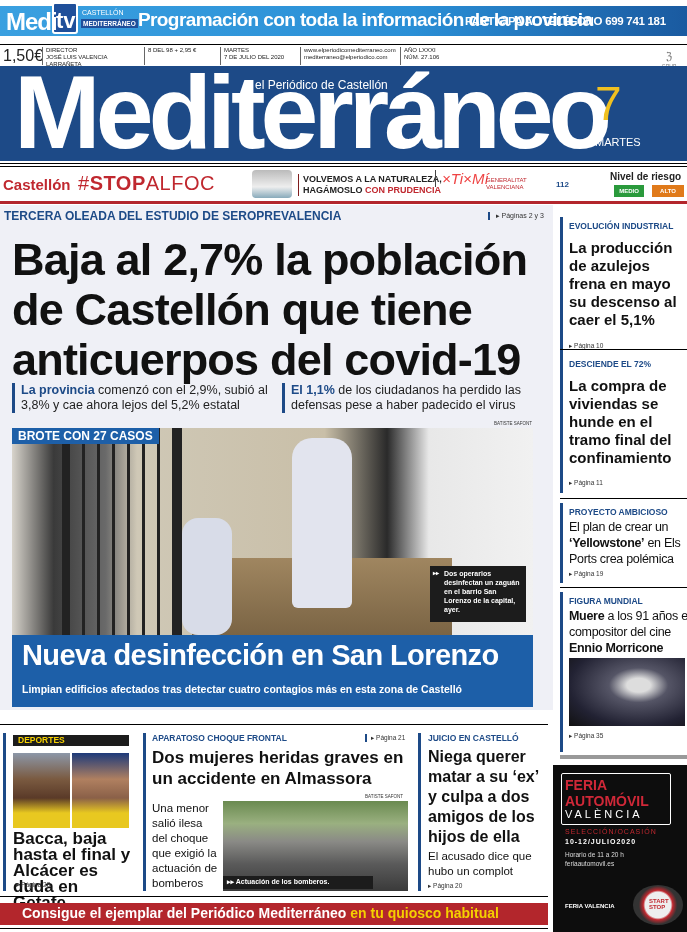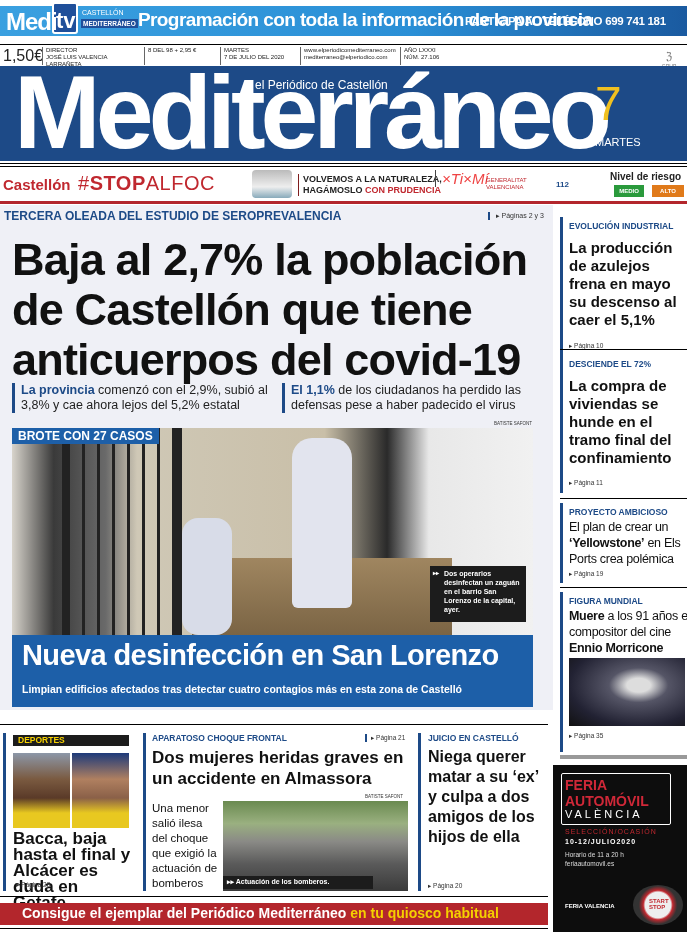--- a/index.html
+++ b/index.html
@@ -223,20 +223,21 @@
   <div style="position:absolute;left:9px;top:68px;width:68px;font-size:11.5px;line-height:15px;">Una menor salió ilesa del choque que exigió la actuación de bomberos</div>
   <span class="credit" style="position:absolute;left:222px;top:61px;">BATISTE SAFONT</span>
   <div style="position:absolute;left:80px;top:68px;width:185px;height:90px;background:linear-gradient(180deg,#6a8a50 0%,#9ab080 25%,#8a8a86 45%,#5a5a5a 70%,#3a3a3a 100%);"></div>
   <span style="position:absolute;left:80px;top:143px;width:150px;height:13px;background:#1c1c1c;color:#fff;font-size:7px;font-weight:bold;padding:2px 4px;">▸▸ Actuación de los bomberos.</span>
 </div>
 
 <div class="abs" style="left:418px;top:733px;width:130px;height:158px;">
   <div style="position:absolute;left:0;top:0;bottom:0;width:3px;background:#1d4a87;"></div>
   <span class="bk" style="position:absolute;left:10px;top:0;">JUICIO EN CASTELLÓ</span>
   <div style="position:absolute;left:10px;top:14px;width:120px;font-size:16px;font-weight:bold;line-height:20px;">Niega querer matar a su ‘ex’ y culpa a dos amigos de los hijos de ella</div>
+  <div style="position:absolute;left:10px;top:116px;width:118px;font-size:11.5px;line-height:15px;">El acusado dice que hubo un complot</div>
   <span style="position:absolute;left:10px;top:149px;font-size:6.5px;color:#333;">▸ Página 20</span>
 </div>
 
 <div class="abs ad">
   <div class="abs" style="left:8px;top:8px;width:110px;height:52px;border:1.5px solid #fff;border-radius:2px;"></div>
   <div class="abs f1">
       <div>FERIA</div>
       <div>AUTOMÓVIL</div>
     </div>
   <span class="abs f2">VALÈNCIA</span>

